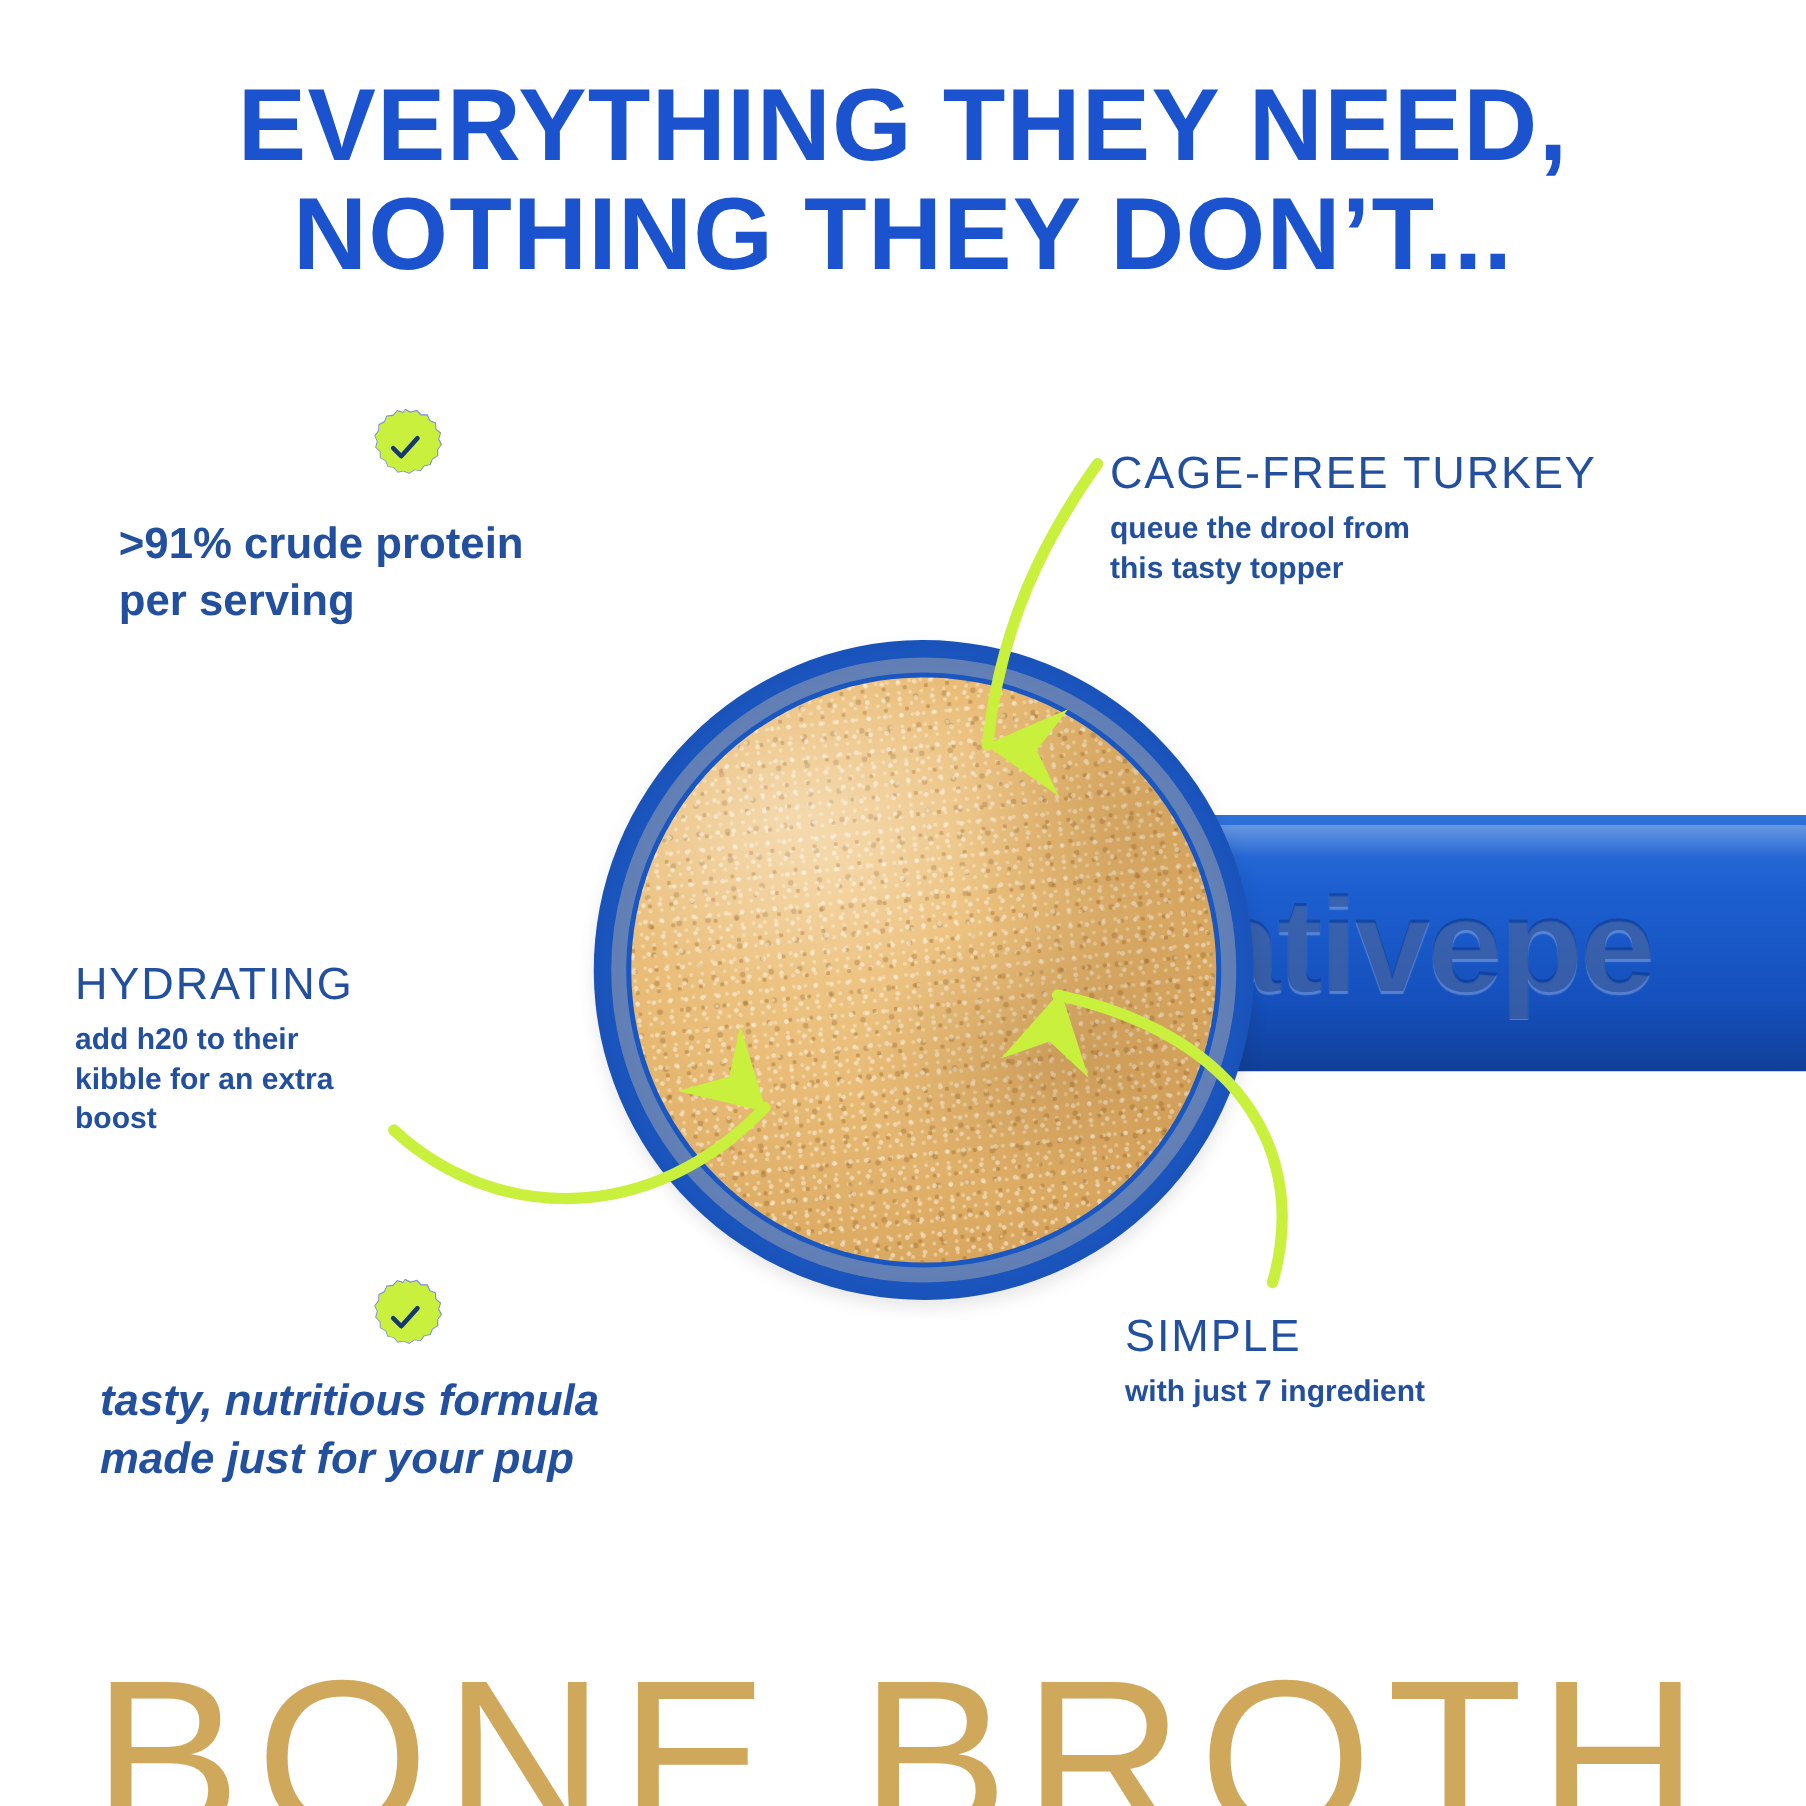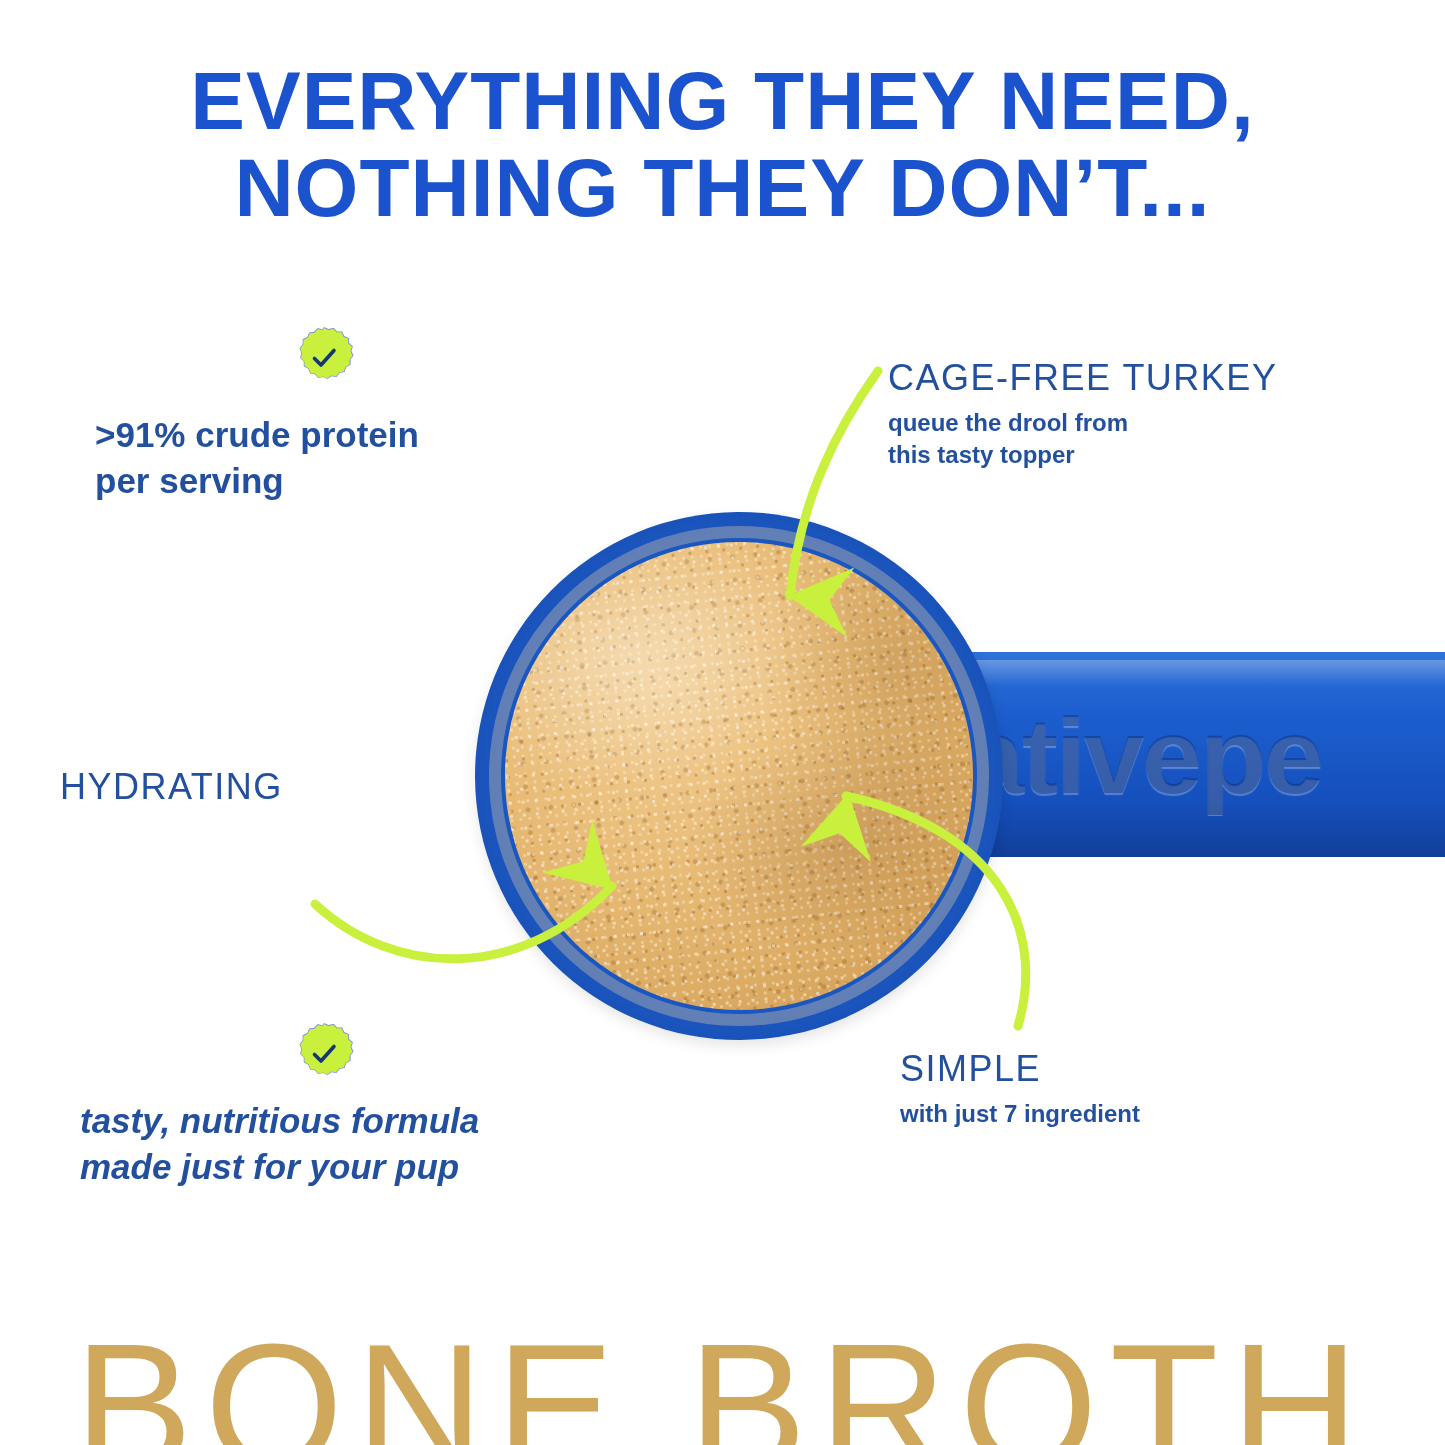--- a/index.html
+++ b/index.html
@@ -285,20 +285,23 @@
   </div>
 
   <div class="callout callout-turkey">
     <div class="c-title">CAGE-FREE TURKEY</div>
     <div class="c-body">queue the drool from
 this tasty topper</div>
   </div>
 
   <div class="callout callout-hydrate">
     <div class="c-title">HYDRATING</div>
+    <div class="c-body">add h20 to their
+kibble for an extra
+boost</div>
   </div>
 
   <div class="callout callout-tasty">
     <div class="c-body">tasty, nutritious formula
 made just for your pup</div>
   </div>
 
   <div class="callout callout-simple">
     <div class="c-title">SIMPLE</div>
     <div class="c-body">with just 7 ingredient</div>

